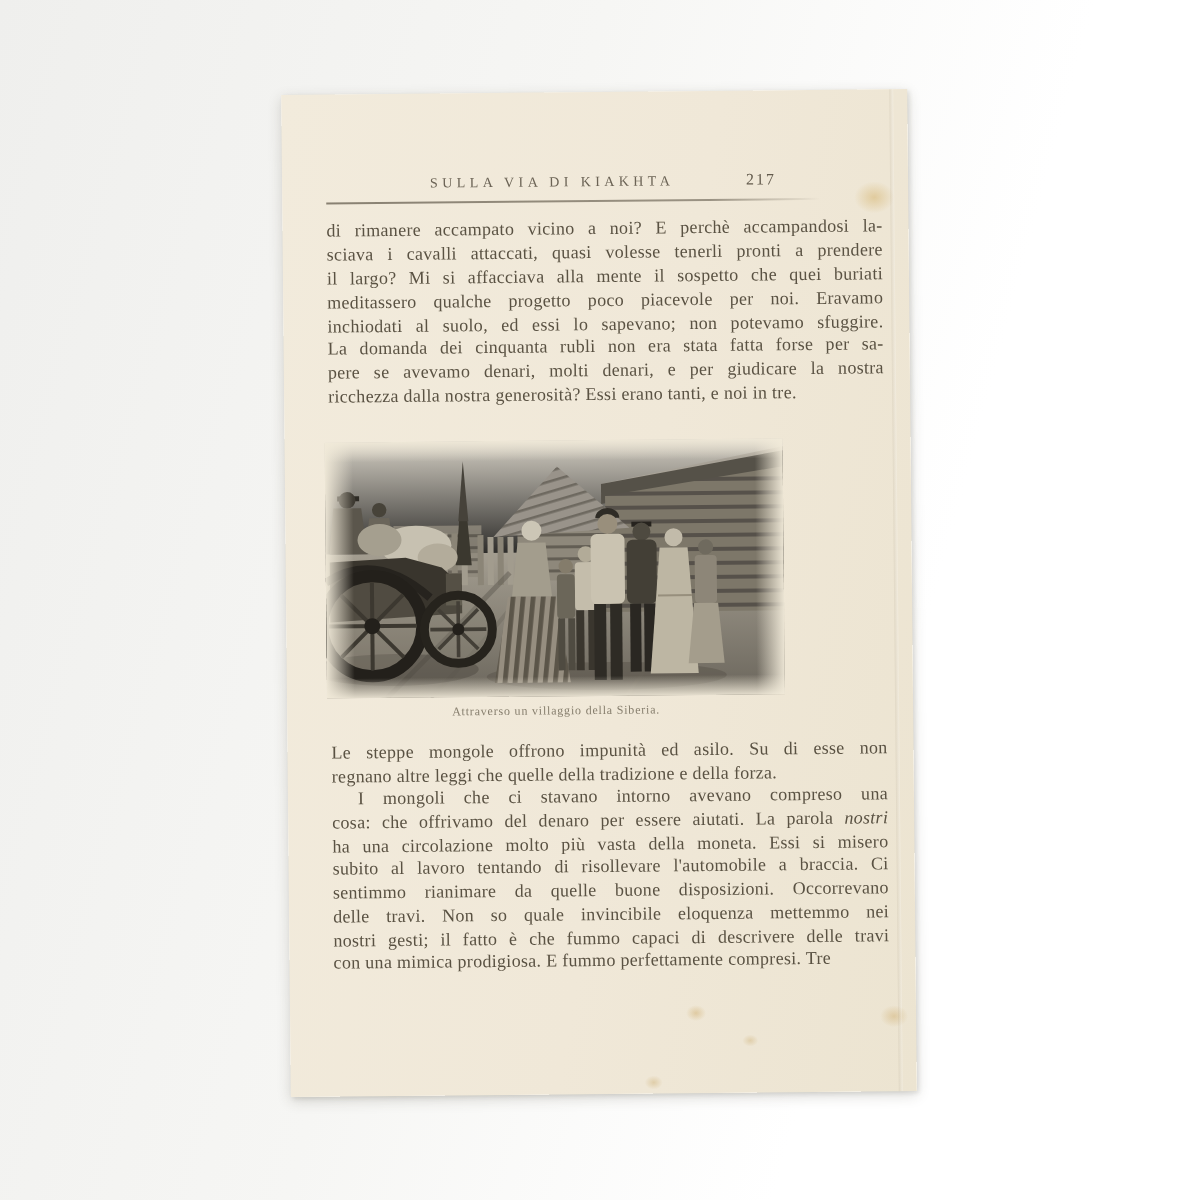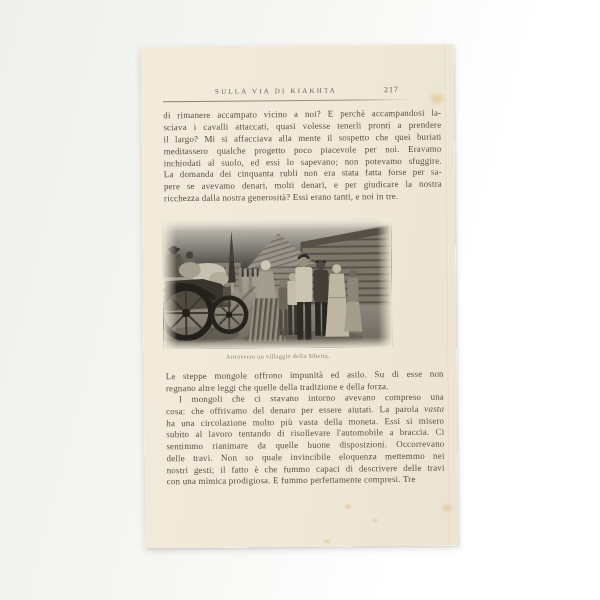--- a/index.html
+++ b/index.html
@@ -26,21 +26,21 @@
       background:radial-gradient(closest-side,rgba(200,160,85,0.40),rgba(200,160,85,0));}
   .s3{left:295px;top:458px;width:14px;height:11px;
       background:radial-gradient(closest-side,rgba(200,160,85,0.38),rgba(200,160,85,0));}
   .s4{left:177px;top:492px;width:9px;height:7px;
       background:radial-gradient(closest-side,rgba(195,158,85,0.35),rgba(195,158,85,0));}
   .s5{left:226px;top:472px;width:8px;height:6px;
       background:radial-gradient(closest-side,rgba(195,158,85,0.32),rgba(195,158,85,0));}
   .running-head{position:absolute;left:22px;top:40px;width:278px;height:12px;
       color:#6b6355;}
   .head-title{position:absolute;left:52px;top:1px;font-size:7px;letter-spacing:2.2px;}
-  .head-num{position:absolute;right:42px;top:0;font-size:8px;letter-spacing:1px;color:#635b4d;}
+  .head-num{position:absolute;right:53px;top:0;font-size:8px;letter-spacing:1px;color:#635b4d;}
   .head-rule{position:absolute;left:22px;top:54px;width:247px;height:1px;
       background:linear-gradient(to right,rgba(118,110,95,0.85),rgba(118,110,95,0.7) 78%,rgba(118,110,95,0));}
   .para{position:absolute;width:278px;color:#5a5243;font-size:9px;
       letter-spacing:0.15px;line-height:11.9px;}
   .para1{left:22px;top:63px;}
   .body2{left:22px;top:324px;line-height:11.7px;}
   .line{text-align:justify;text-align-last:justify;height:11.9px;overflow:hidden;}
   .body2 .line{height:11.7px;}
   .line.lastline{text-align-last:left;}
   .line.indent{text-indent:13px;}
@@ -226,21 +226,21 @@
         <rect x="0" y="0" width="229" height="10" fill="url(#fadeT)"></rect>
         <rect x="0" y="118" width="229" height="10" fill="url(#fadeB)"></rect>
       </svg>
       <figcaption>Attraverso un villaggio della Siberia.</figcaption>
     </figure>
 
     <div class="para body2">
       <div class="line">Le steppe mongole offrono impunità ed asilo. Su di esse non</div>
       <div class="line lastline">regnano altre leggi che quelle della tradizione e della forza.</div>
       <div class="line indent">I mongoli che ci stavano intorno avevano compreso una</div>
-      <div class="line"><span>cosa: che offrivamo del denaro per essere aiutati. La parola</span> <i>vasta</i></div>
+      <div class="line"><span>cosa: che offrivamo del denaro per essere aiutati. La parola</span> <i>nostri</i></div>
       <div class="line">ha una circolazione molto più vasta della moneta. Essi si misero</div>
       <div class="line">subito al lavoro tentando di risollevare l'automobile a braccia. Ci</div>
       <div class="line">sentimmo rianimare da quelle buone disposizioni. Occorrevano</div>
       <div class="line">delle travi. Non so quale invincibile eloquenza mettemmo nei</div>
       <div class="line">nostri gesti; il fatto è che fummo capaci di descrivere delle travi</div>
       <div class="line lastline">con una mimica prodigiosa. E fummo perfettamente compresi. Tre</div>
     </div>
 
   </div>
 </div>

